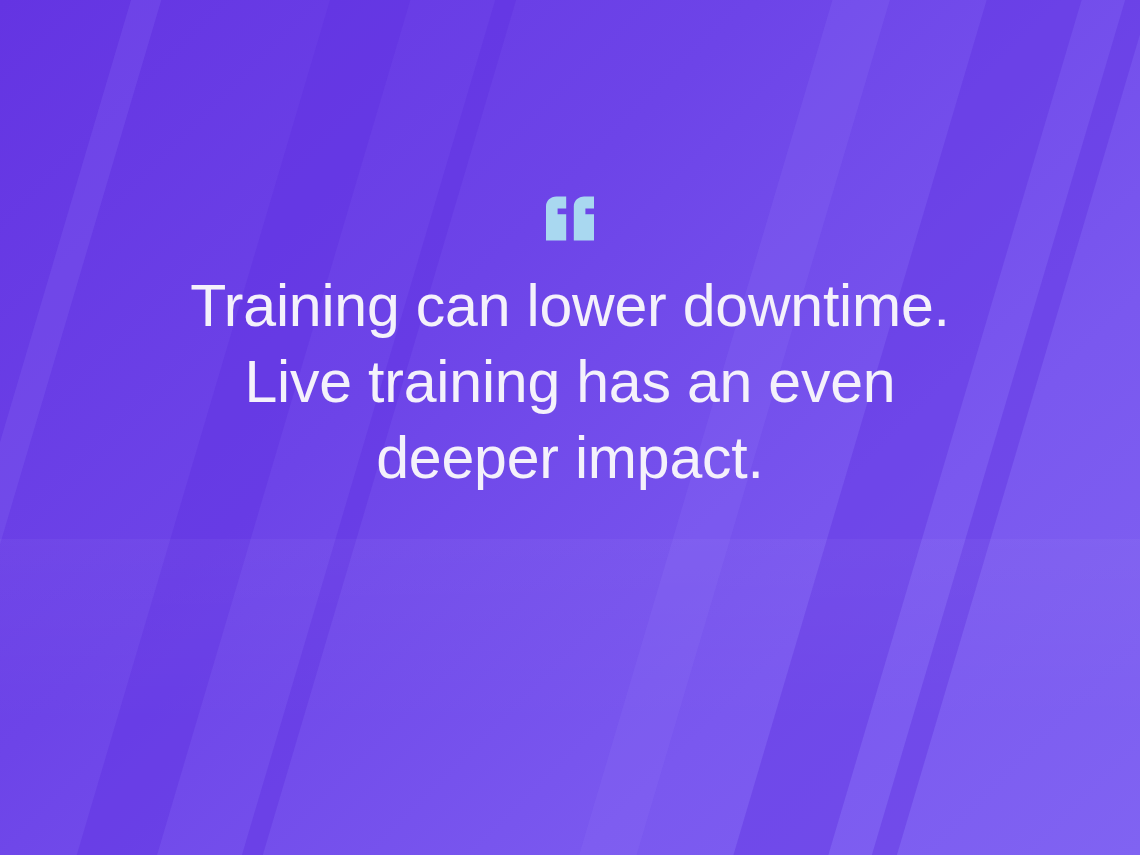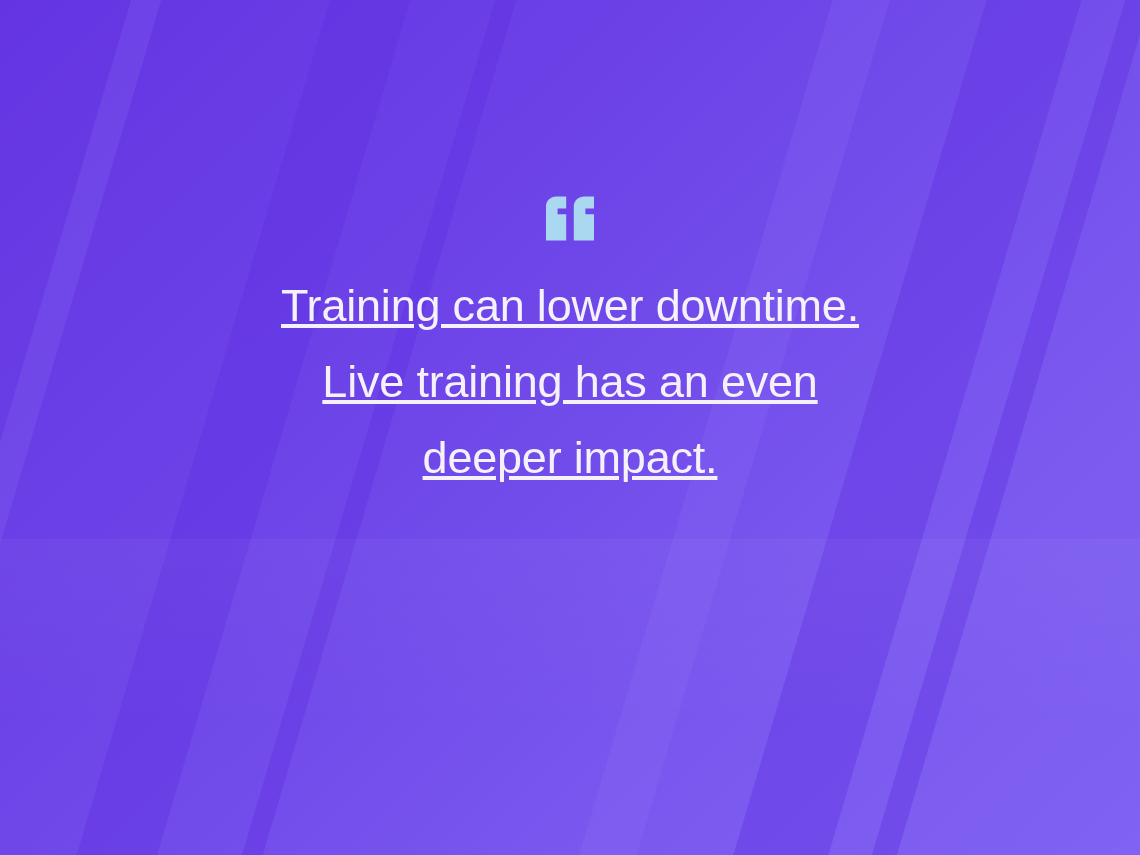--- a/index.html
+++ b/index.html
@@ -87,27 +87,26 @@
     width: 56px;
     height: 46px;
     display: block;
     flex: none;
   }
 
   .quote-text {
     margin: 0;
     margin-top: 26px;
     width: 900px;
-    font-size: 45px;
+    font-size: 59px;
     line-height: 76px;
     font-weight: 300;
     letter-spacing: -0.2px;
     color: #f4f1fb;
     white-space: pre-line;
-    text-decoration: underline;
   }
 </style>
 </head>
 <body>
 
 <div class="slide">
 
   <div class="stripes">
     <div class="stripe stripe-f light"></div>
     <div class="stripe stripe-a"></div>

